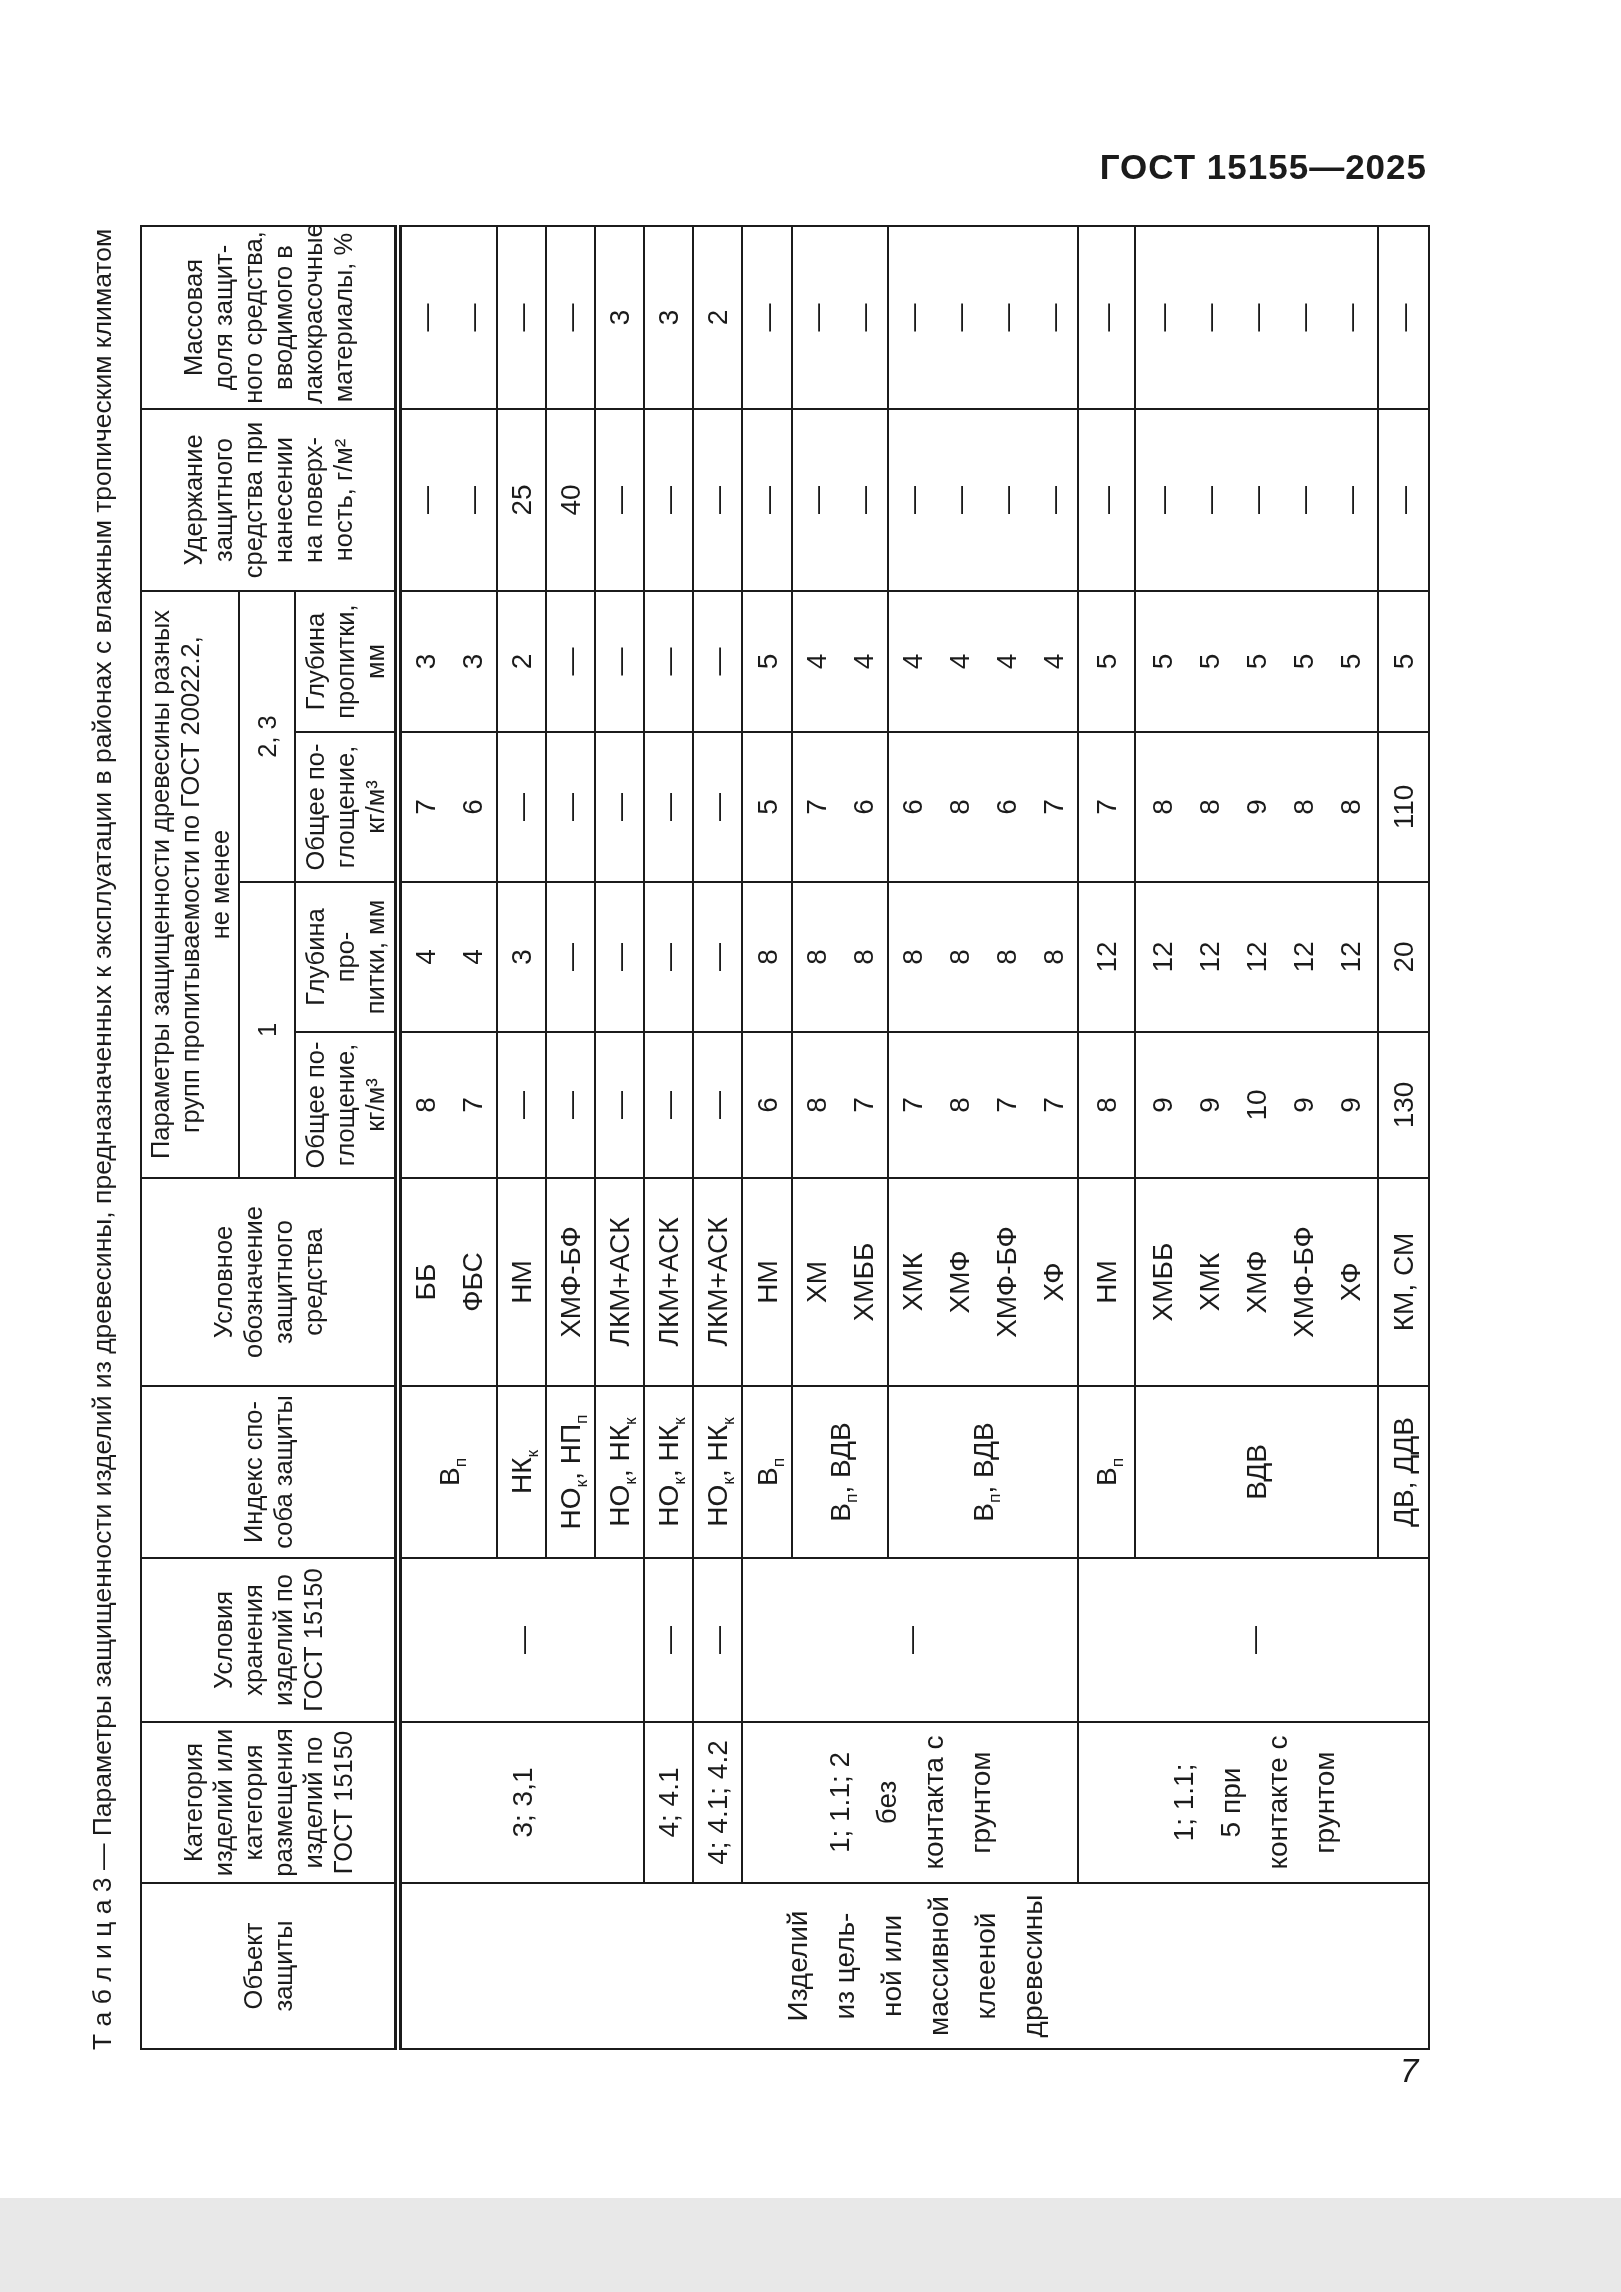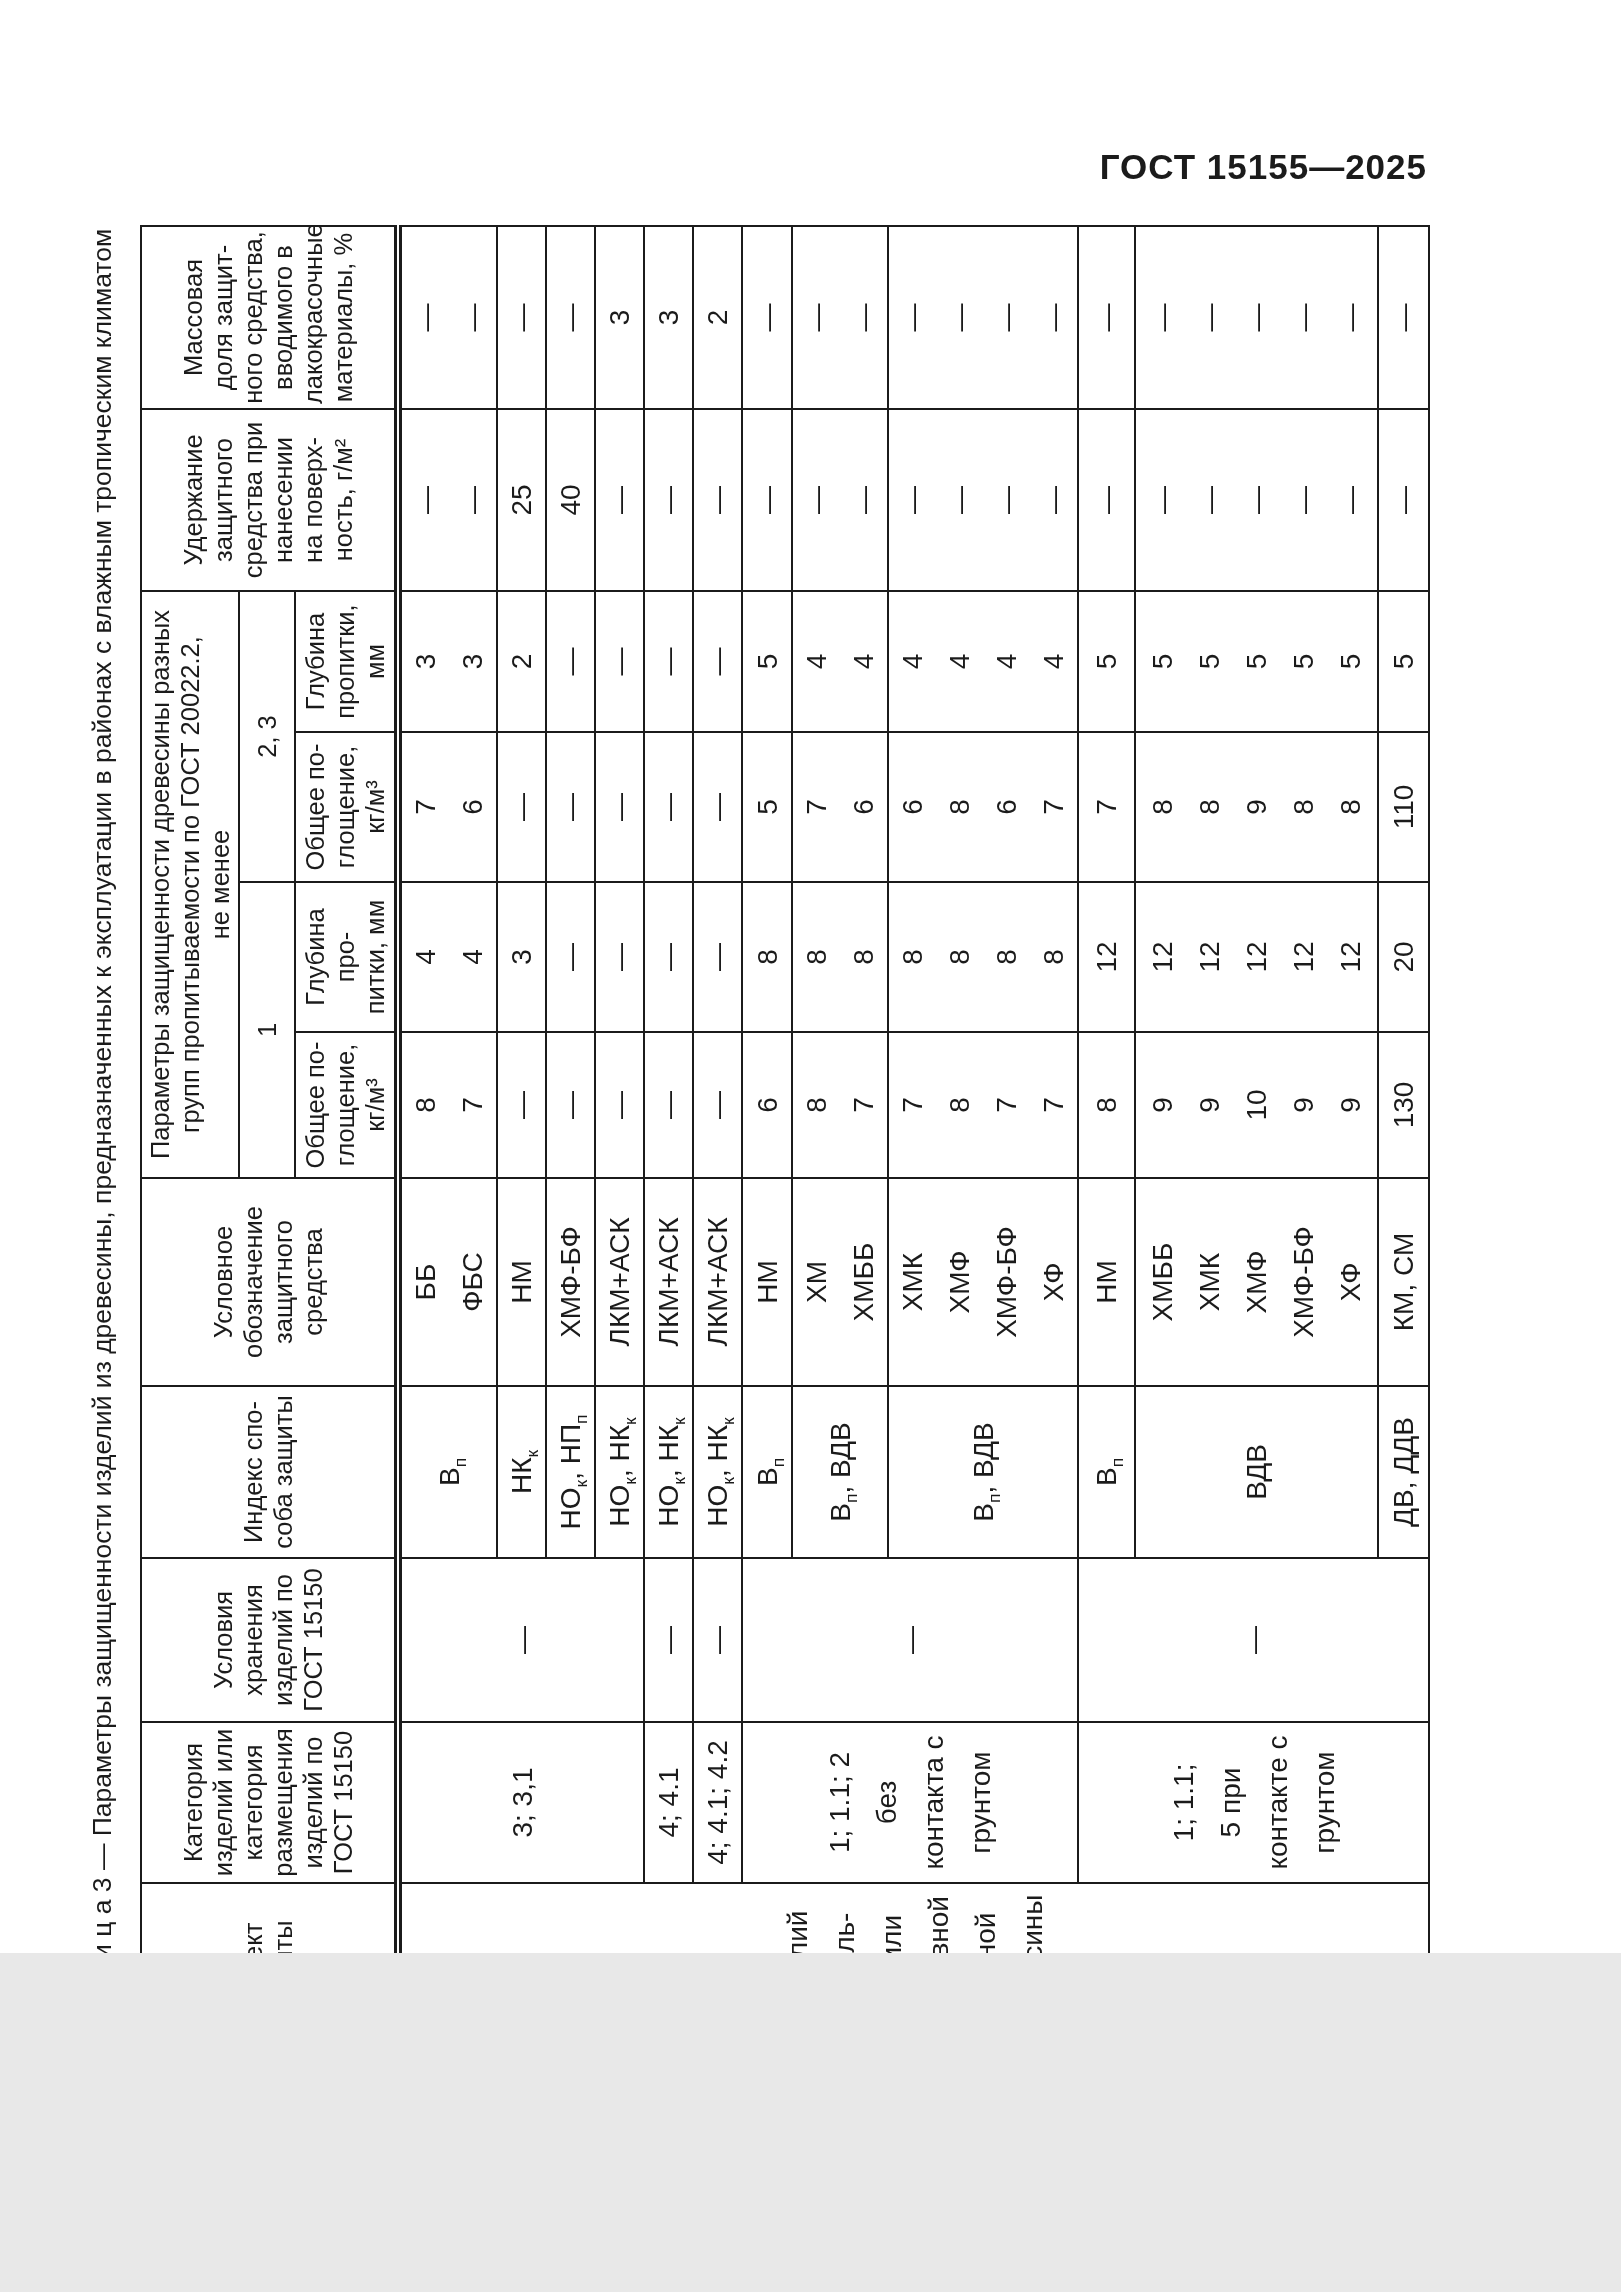--- a/index.html
+++ b/index.html
@@ -1,17 +1,17 @@
 <!DOCTYPE html>
 <html><head>
 <meta charset="utf-8">
 <style>
   html,body{margin:0;padding:0;background:#e8e8e8;}
   .page{
-    position:relative;width:1621px;height:1953px;background:#ffffff;
+    position:relative;width:1621px;height:2198px;background:#ffffff;
     font-family:"Liberation Sans",sans-serif;color:#1b1b1b;overflow:hidden;
   }
   .gost-header{
     position:absolute;top:147px;right:194px;font-size:35px;font-weight:bold;
     letter-spacing:1px;white-space:nowrap;
   }
   .page-number{
     position:absolute;left:1400px;top:2052px;font-size:33px;font-style:italic;
   }
   

